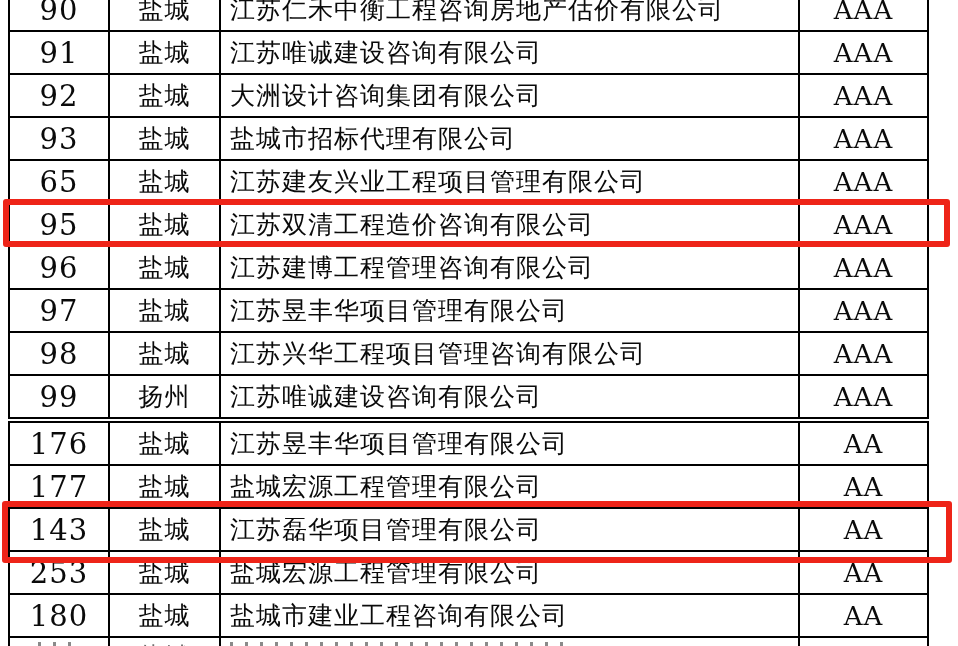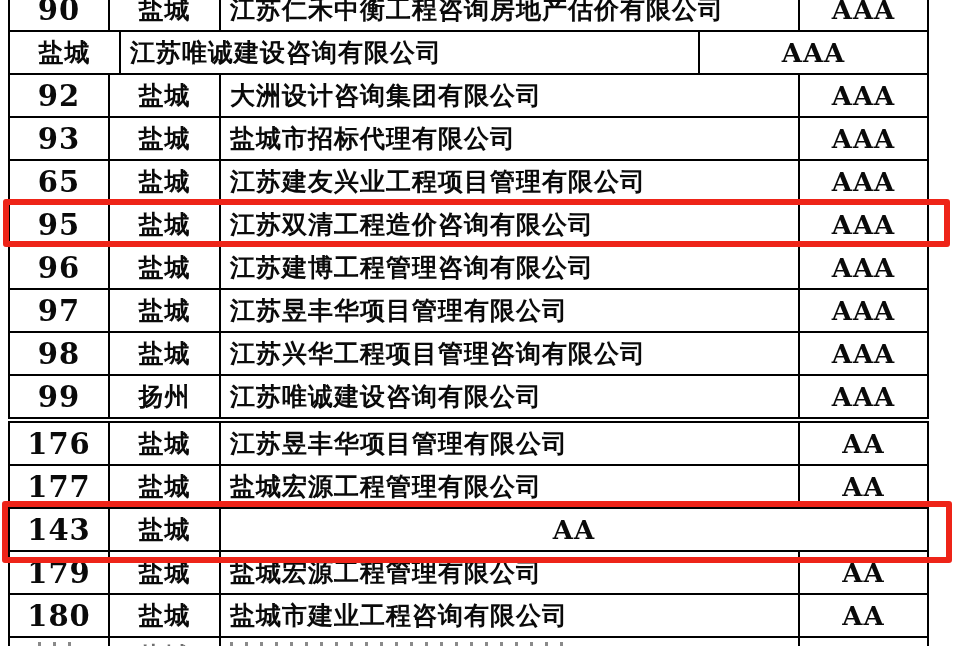--- a/index.html
+++ b/index.html
@@ -3,21 +3,20 @@
 <meta charset="utf-8">
 <style>
   html,body { margin:0; padding:0; background:#ffffff; }
   .page {
     position:relative;
     width:958px; height:646px;
     background:#ffffff;
     overflow:hidden;
     font-family:"DejaVu Serif","Liberation Serif",serif;
     color:#0a0a0a;
-    font-weight:bold;
   }
   .tbl {
     position:absolute;
     left:8px;
     width:921px;
     box-sizing:border-box;
     border-left:2px solid #000;
     border-right:2px solid #000;
     background:#fff;
   }
@@ -96,20 +95,21 @@
   <div class="tbl tbl1">
 
     <div class="row">
       <div class="cell c-num">90</div>
       <div class="cell c-city">盐城</div>
       <div class="cell c-company">江苏仁禾中衡工程咨询房地产估价有限公司</div>
       <div class="cell c-rating">AAA</div>
     </div>
 
     <div class="row">
+      <div class="cell c-num">91</div>
       <div class="cell c-city">盐城</div>
       <div class="cell c-company">江苏唯诚建设咨询有限公司</div>
       <div class="cell c-rating">AAA</div>
     </div>
 
     <div class="row">
       <div class="cell c-num">92</div>
       <div class="cell c-city">盐城</div>
       <div class="cell c-company">大洲设计咨询集团有限公司</div>
       <div class="cell c-rating">AAA</div>
@@ -178,25 +178,26 @@
     <div class="row">
       <div class="cell c-num">177</div>
       <div class="cell c-city">盐城</div>
       <div class="cell c-company">盐城宏源工程管理有限公司</div>
       <div class="cell c-rating">AA</div>
     </div>
 
     <div class="row">
       <div class="cell c-num">143</div>
       <div class="cell c-city">盐城</div>
-      <div class="cell c-rating">AA</div>
-    </div>
-
-    <div class="row">
-      <div class="cell c-num">179</div>
+      <div class="cell c-company">江苏磊华项目管理有限公司</div>
+      <div class="cell c-rating">AA</div>
+    </div>
+
+    <div class="row">
+      <div class="cell c-num">253</div>
       <div class="cell c-city">盐城</div>
       <div class="cell c-company">盐城宏源工程管理有限公司</div>
       <div class="cell c-rating">AA</div>
     </div>
 
     <div class="row">
       <div class="cell c-num">180</div>
       <div class="cell c-city">盐城</div>
       <div class="cell c-company">盐城市建业工程咨询有限公司</div>
       <div class="cell c-rating">AA</div>

